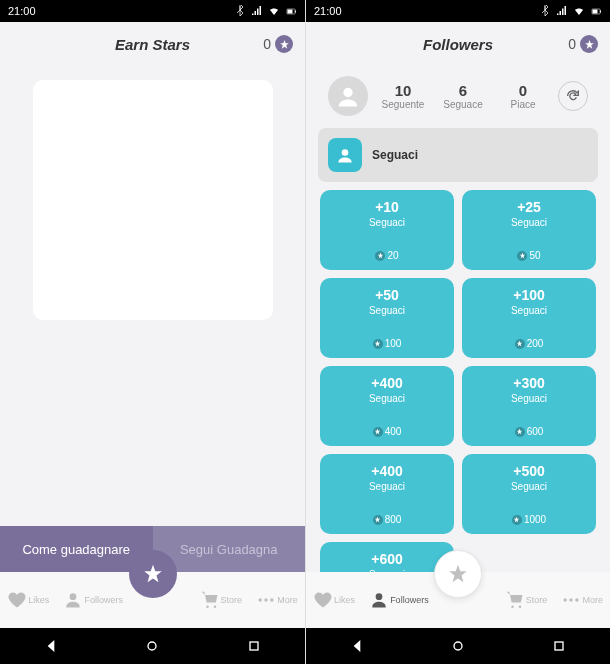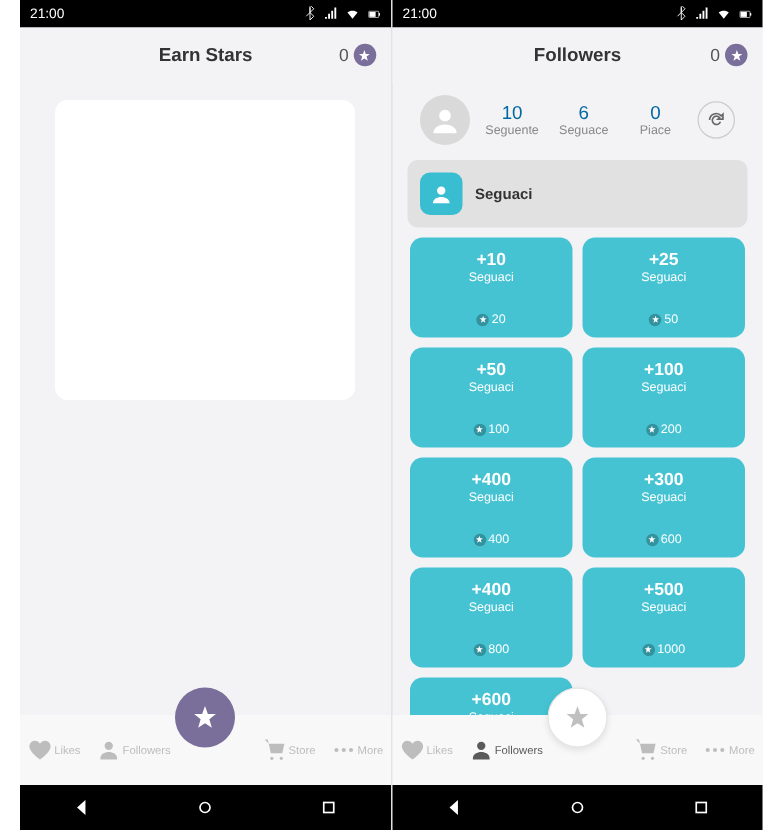--- a/index.html
+++ b/index.html
@@ -1,26 +1,26 @@
 <!DOCTYPE html>
 <html><head>
 <meta charset="utf-8">
 <style>
   * { box-sizing: border-box; margin: 0; padding: 0; font-family: -apple-system, Helvetica, Arial, sans-serif; }
   body { background: #fff; width: 610px; height: 664px; overflow: hidden; }
-  .container { display: flex; width: 610px; height: 664px; padding-left: 16px; }
+  .container { display: flex; width: 610px; height: 664px; }
   .phone { width: 305px; height: 664px; background: #f3f3f6; position: relative; display: flex; flex-direction: column; }
   .phone + .phone { border-left: 1px solid #ddd; }
 
   .status-bar { height: 22px; background: #000; color: #fff; display: flex; align-items: center; justify-content: space-between; padding: 0 8px; font-size: 11px; }
   .status-left, .status-right { display: flex; align-items: center; gap: 5px; }
   .status-right svg { width: 12px; height: 12px; }
 
   .header { height: 44px; display: flex; align-items: center; justify-content: center; position: relative; background: #f3f3f6; }
-  .header-title { font-size: 15px; font-weight: 600; color: #333; }
+  .header-title { font-size: 15px; font-weight: 600; color: #333; font-style: italic; }
   .header-star { position: absolute; right: 12px; display: flex; align-items: center; gap: 4px; }
   .header-star-count { font-size: 14px; font-weight: 500; color: #555; }
   .star-badge { width: 18px; height: 18px; border-radius: 50%; background: #7a6f9b; display: flex; align-items: center; justify-content: center; }
   .star-badge svg { width: 11px; height: 11px; fill: #fff; }
 
   .content { flex: 1; display: flex; flex-direction: column; align-items: center; padding: 8px 18px 0; }
   .card { width: 240px; height: 240px; background: #fff; border-radius: 10px; margin-top: 6px; }
   .like-btn { width: 240px; height: 42px; background: #ef3e5c; border-radius: 21px; margin-top: 14px; display: flex; align-items: center; justify-content: space-between; padding: 0 20px; color: #fff; font-size: 13px; font-weight: 500; }
   .like-btn .heart { width: 22px; height: 22px; }
   .warning-text { font-size: 11px; color: #9e9e9e; text-align: center; margin-top: 12px; line-height: 1.4; padding: 0 6px; }
@@ -39,21 +39,21 @@
   .nav-fab svg { width: 22px; height: 22px; }
 
   .android-nav { height: 36px; background: #000; display: flex; align-items: center; justify-content: space-around; }
   .android-nav svg { width: 16px; height: 16px; fill: #fff; }
 
   
   .profile-row { width: 100%; display: flex; align-items: center; gap: 10px; padding: 6px 10px 10px; }
   .avatar { width: 40px; height: 40px; border-radius: 50%; background: #d9d9d9; display: flex; align-items: center; justify-content: center; }
   .avatar svg { width: 28px; height: 28px; fill: #fff; }
   .stat { display: flex; flex-direction: column; align-items: center; flex: 1; }
-  .stat-num { font-size: 15px; font-weight: 400; color: #0369a1; }
+  .stat-num { font-size: 15px; font-weight: 700; color: #404040; }
   .stat-lbl { font-size: 10px; color: #888; }
   .refresh { width: 30px; height: 30px; border-radius: 50%; border: 1px solid #ccc; display: flex; align-items: center; justify-content: center; }
 
   .banner { width: 100%; background: #e1e1e1; border-radius: 8px; padding: 10px; display: flex; align-items: center; gap: 10px; margin: 2px 0 8px; }
   .banner-icon { width: 34px; height: 34px; border-radius: 8px; background: #38bdd1; display: flex; align-items: center; justify-content: center; }
   .banner-icon svg { width: 20px; height: 20px; fill: #fff; }
   .banner-text { display: flex; flex-direction: column; }
   .banner-title { font-size: 12px; font-weight: 600; color: #333; }
   .banner-sub { font-size: 10px; color: #666; }
 
@@ -116,20 +116,24 @@
               <path d="M12 2l2.5 7h7l-5.7 4.5L18 21l-6-4-6 4 2.2-7.5L2.5 9h7z"></path>
             </svg>
           </span>
       </div>
     </div>
 
     <div class="content">
       <div class="card"></div>
     </div>
 
+    <div class="tabs-row">
+      <div class="tab">Come guadagnare</div>
+      <div class="tab inactive">Segui Guadagna</div>
+    </div>
 
     <div class="nav-bar">
       <div class="nav-item">
         <svg viewBox="0 0 24 24" fill="currentColor">
             <path d="M12 21s-8-5-10-11c-1-4 2-7 5-7 2 0 4 1 5 3 1-2 3-3 5-3 3 0 6 3 5 7-2 6-10 11-10 11z"></path>
           </svg>
         <span>Likes</span>
       </div>
       <div class="nav-item">
         <svg viewBox="0 0 24 24" fill="currentColor">

